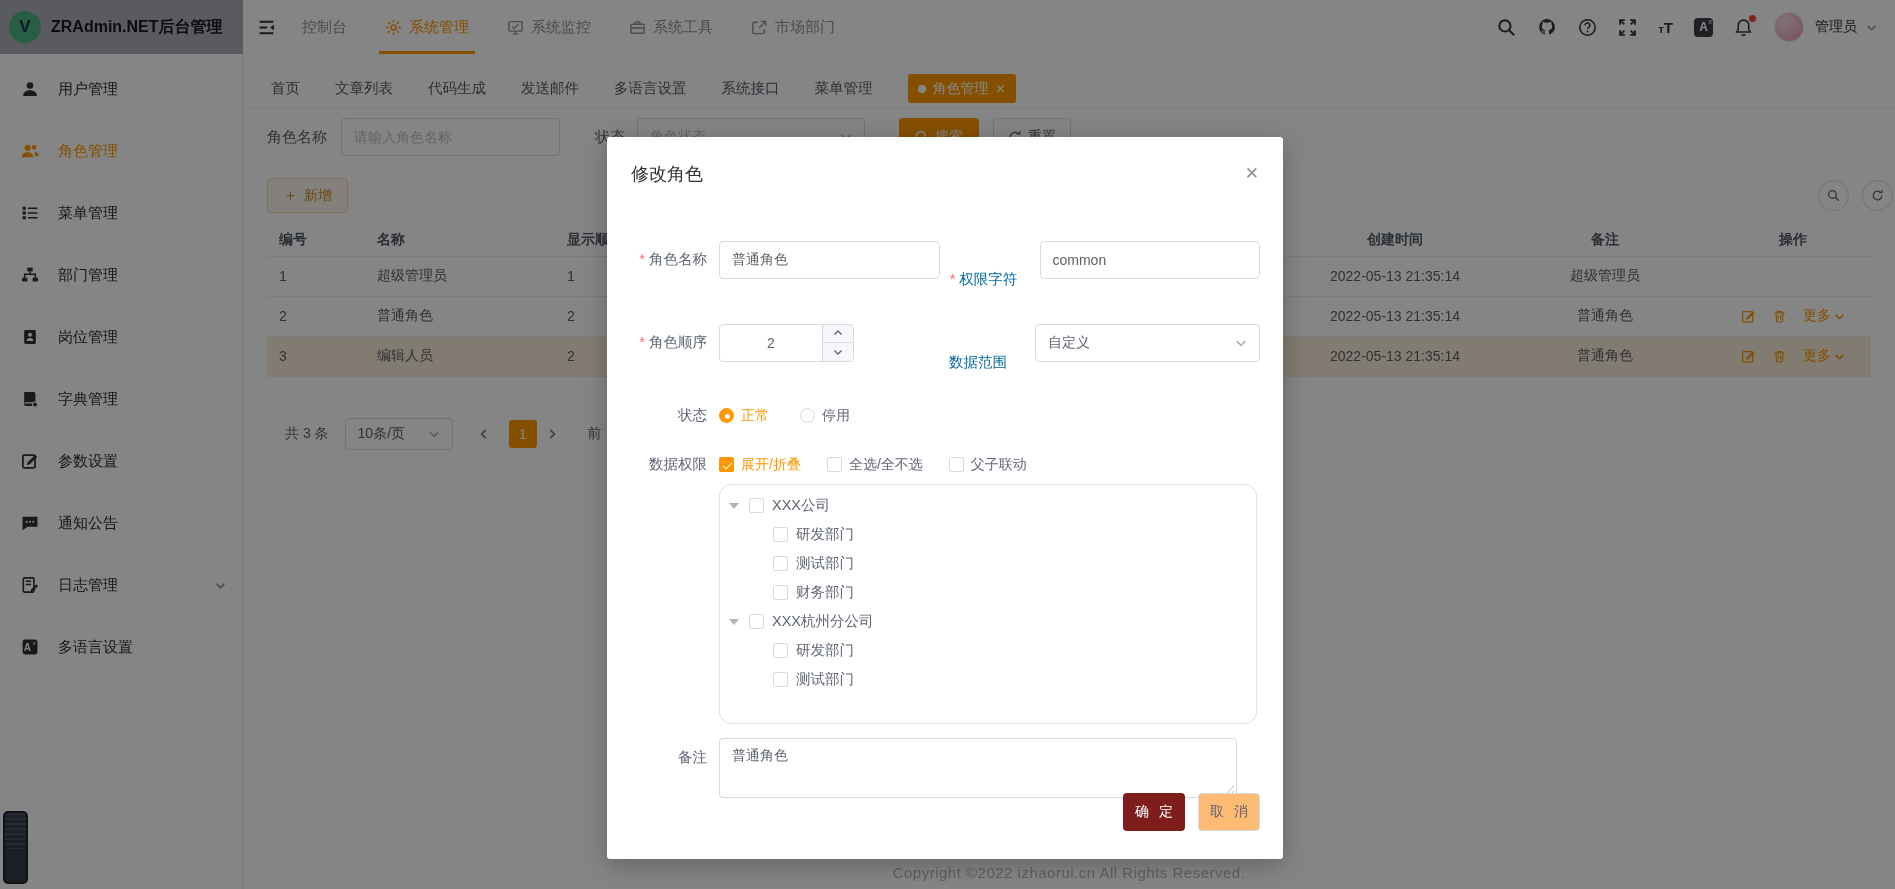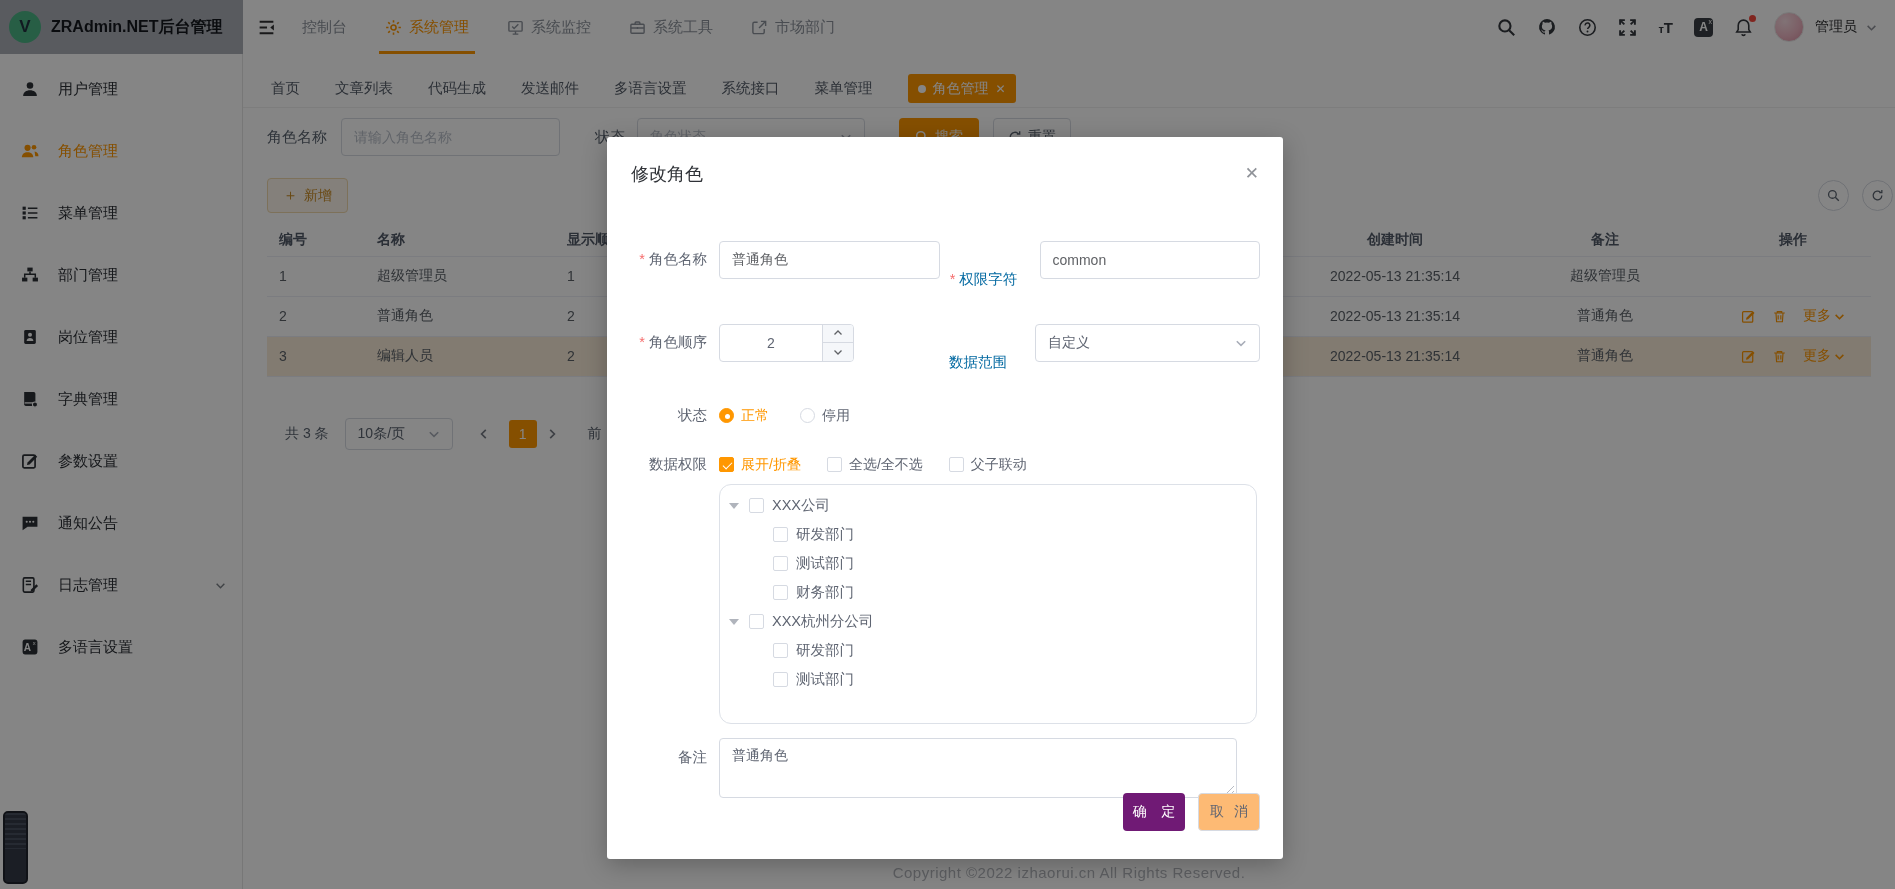--- a/index.html
+++ b/index.html
@@ -124,21 +124,21 @@
   .tree-caret { width:0; height:0; border-left:5px solid transparent; border-right:5px solid transparent; border-top:6px solid #b0b4bc; margin-right:2px; }
   .tree-label { color:#5f6572; font-size:14.5px; }
   .remark-area { flex:1; margin-right:23px; height:60px; border:1px solid #d6dae2; border-radius:4px; padding:8px 12px; font-family:inherit; font-size:14px; color:#5f6572; resize:none; position:relative; }
   .remark-wrap { flex:1; margin-right:23px; position:relative; }
   .remark-wrap textarea { width:100%; height:60px; margin-right:0; }
   .resize-grip { position:absolute; right:3px; bottom:5px; width:10px; height:10px; background:
      linear-gradient(135deg, transparent 0 46%, #b7bbc3 46% 54%, transparent 54% 72%, #b7bbc3 72% 80%, transparent 80%); pointer-events:none; }
   .row-remark { align-items:flex-start; }
   .row-remark .lab { line-height:38px; line-height:20px; margin-top:9px; }
   .dlg-footer { position:absolute; right:23px; bottom:28px; display:flex; gap:13px; }
-  .btn-confirm { background:#701a75; color:#fff; width:62px; height:38px; letter-spacing:3px; padding-left:3px;font-family:Liberation Mono, monospace; }
+  .btn-confirm { background:#7f1d1d; color:#fff; width:62px; height:38px; letter-spacing:3px; padding-left:3px; }
   .btn-cancel { background:#fdba74; border-color:#d6dae2; color:#5f6572; width:62px; height:38px; letter-spacing:3px; padding-left:3px; }
 </style>
 </head>
 <body>
 
 <div class="header">
   <div class="logo-block">
     <div class="logo-circle">V</div>
     <div class="logo-title">ZRAdmin.NET后台管理</div>
   </div>

